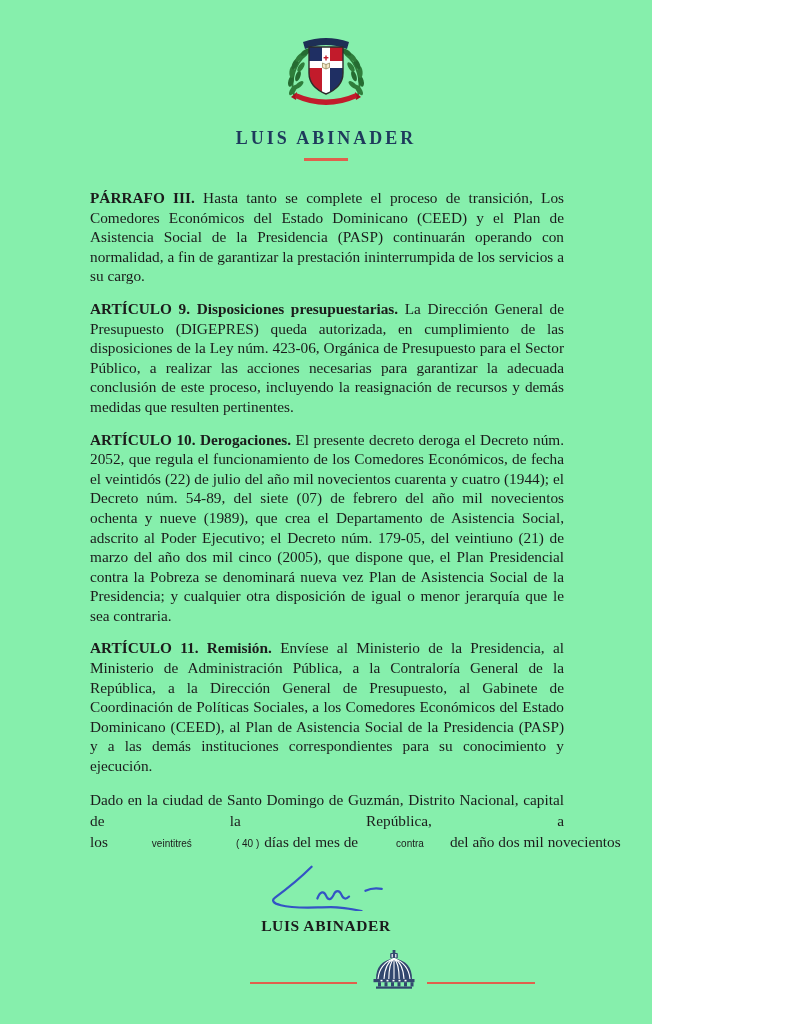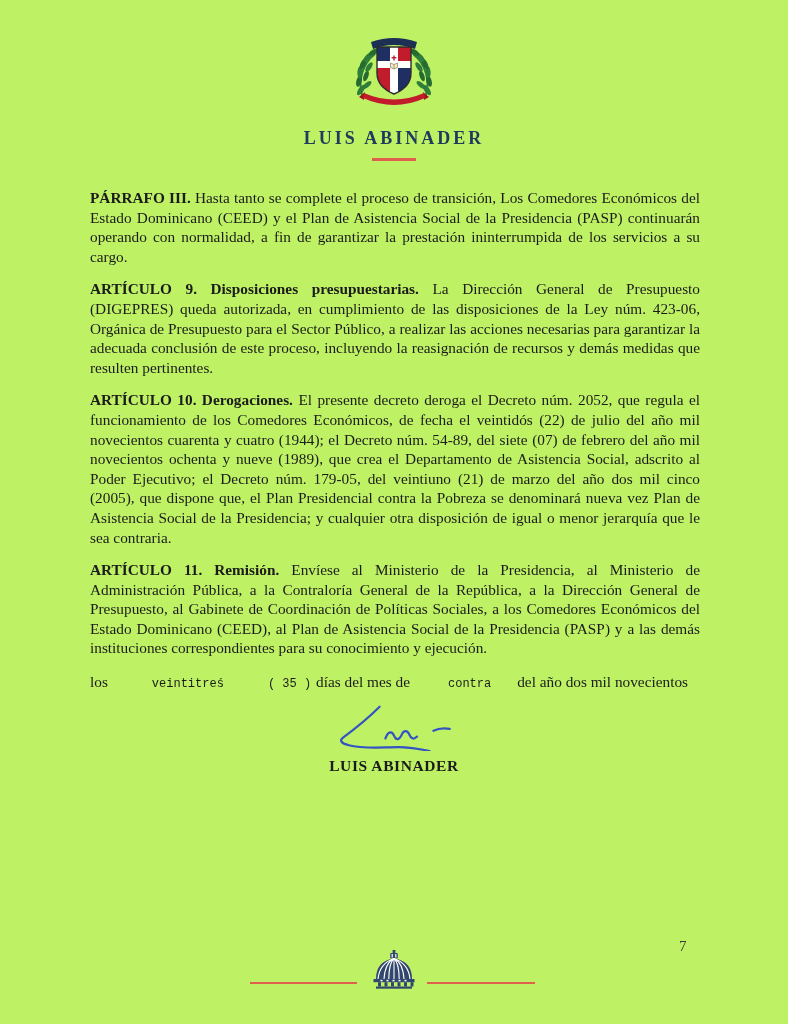--- a/index.html
+++ b/index.html
@@ -1,18 +1,18 @@
 <!DOCTYPE html>
 <html><head>
 <meta charset="utf-8">
 <style>
   * { margin:0; padding:0; box-sizing:border-box; }
   body { background:#ffffff; }
   .page {
-    width:788px; height:1024px; position:relative; background:#bef264;
+    width:652px; height:1024px; position:relative; background:#86efac;
     font-family:"Liberation Serif", serif; color:#1b1b1b; overflow:hidden;
   }
   
   .header { text-align:center; padding-top:33px; }
   .crest { display:inline-block; width:92px; height:78px; }
   .pres-name {
     margin-top:13px; font-size:18px; letter-spacing:3px; font-weight:600;
     color:#1e3a5c; font-family:"Liberation Serif", serif;
   }
   .accent-divider { width:44px; height:3px; background:#e0604d; margin:9px auto 10px auto; }
@@ -21,21 +21,21 @@
     font-family:"Liberation Sans", sans-serif;
   }
   
   .doc-body { margin:27px 88px 5px 90px; font-size:15.3px; line-height:19.6px; }
   .doc-body p { text-align:justify; margin-bottom:13px; }
   .doc-body b { font-weight:bold; }
   .closing { margin-bottom:0; }
   .closing-line1 { text-align:justify; text-align-last:justify; line-height:21px; }
   .closing-line2 { white-space:nowrap; line-height:22px; }
   .closing-line3 { line-height:22px; }
-  .mono { font-family:Liberation Mono, monospace; font-size:12px; }
+  .mono { font-family:Liberation Sans, sans-serif; font-size:10px; }
   .gap-a { display:inline-block; width:44px; }
   .gap-b { display:inline-block; width:44px; }
   .gap-c { display:inline-block; width:5px; }
   .gap-d { display:inline-block; width:38px; }
   .gap-e { display:inline-block; width:26px; }
   
   .signature-block { text-align:center; margin-top:6px; }
   .signature-svg { width:150px; height:50px; }
   .signer-name { font-weight:bold; font-size:15.5px; letter-spacing:0.6px; margin-top:2px; }
   
@@ -119,22 +119,23 @@
 
     <p><b>PÁRRAFO III.</b> <span>Hasta tanto se complete el proceso de transición, Los Comedores Económicos del Estado Dominicano (CEED) y el Plan de Asistencia Social de la Presidencia (PASP) continuarán operando con normalidad, a fin de garantizar la prestación ininterrumpida de los servicios a su cargo.</span></p>
 
     <p><b>ARTÍCULO 9. Disposiciones presupuestarias.</b> <span>La Dirección General de Presupuesto (DIGEPRES) queda autorizada, en cumplimiento de las disposiciones de la Ley núm. 423-06, Orgánica de Presupuesto para el Sector Público, a realizar las acciones necesarias para garantizar la adecuada conclusión de este proceso, incluyendo la reasignación de recursos y demás medidas que resulten pertinentes.</span></p>
 
     <p><b>ARTÍCULO 10. Derogaciones.</b> <span>El presente decreto deroga el Decreto núm. 2052, que regula el funcionamiento de los Comedores Económicos, de fecha el veintidós (22) de julio del año mil novecientos cuarenta y cuatro (1944); el Decreto núm. 54-89, del siete (07) de febrero del año mil novecientos ochenta y nueve (1989), que crea el Departamento de Asistencia Social, adscrito al Poder Ejecutivo;  el Decreto núm. 179-05, del veintiuno (21) de marzo del año dos mil cinco (2005), que dispone que, el Plan Presidencial contra la Pobreza se denominará nueva vez Plan de Asistencia Social de la Presidencia; y cualquier otra disposición de igual o menor jerarquía que le sea contraria.</span></p>
 
     <p><b>ARTÍCULO 11. Remisión.</b> <span>Envíese al Ministerio de la Presidencia, al Ministerio de Administración Pública, a la Contraloría General de la República, a la Dirección General de Presupuesto, al Gabinete de Coordinación de Políticas Sociales, a los Comedores Económicos del Estado Dominicano (CEED), al Plan de Asistencia Social de la Presidencia (PASP) y a las demás instituciones correspondientes para su conocimiento y ejecución.</span></p>
 
     <div class="closing">
+      <div class="closing-line1">Dado en la ciudad de Santo Domingo de Guzmán, Distrito Nacional, capital de la República, a</div>
       <div class="closing-line2">
-        <span>los</span><span class="gap-a"></span><span class="mono">veintitreś</span><span class="gap-b"></span><span class="mono">( 35 )</span><span class="gap-c"></span><span>días del mes de</span><span class="gap-d"></span><span class="mono">contra</span><span class="gap-e"></span><span>del año dos mil novecientos</span>
+        <span>los</span><span class="gap-a"></span><span class="mono">veintitreś</span><span class="gap-b"></span><span class="mono">( 40 )</span><span class="gap-c"></span><span>días del mes de</span><span class="gap-d"></span><span class="mono">contra</span><span class="gap-e"></span><span>del año dos mil novecientos</span>
       </div>
     </div>
   </div>
 
   <div class="signature-block">
     <svg class="signature-svg" viewBox="0 0 150 52" aria-hidden="true">
       <g fill="none" stroke="#3453c5" stroke-width="2.3" stroke-linecap="round">
         <path d="M60,6 C50,16 33,30 22,38 C18,41 20,44 28,46 C43,50 62,48 80,48 C92,48 102,50 112,52"></path>
         <path d="M66,39 C69,31 73,31 75,36 C77,41 80,41 83,35 C85,30 89,30 91,35 C93,40 96,40 99,37"></path>
         <path d="M116,31 C122,28 128,28 133,29"></path>

